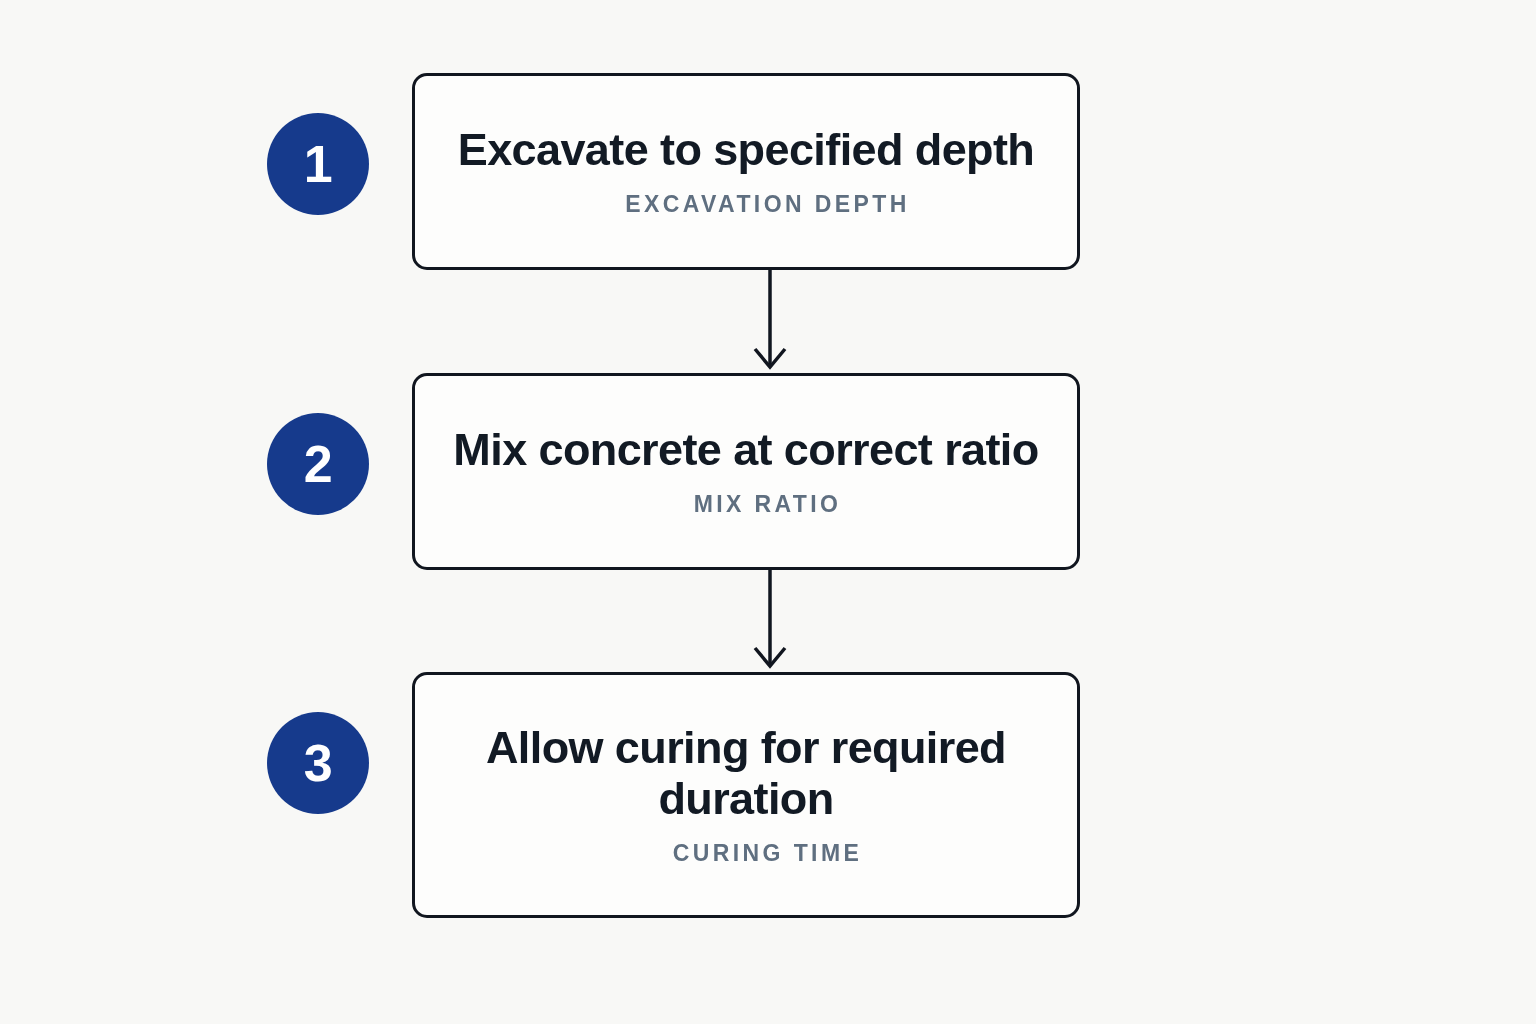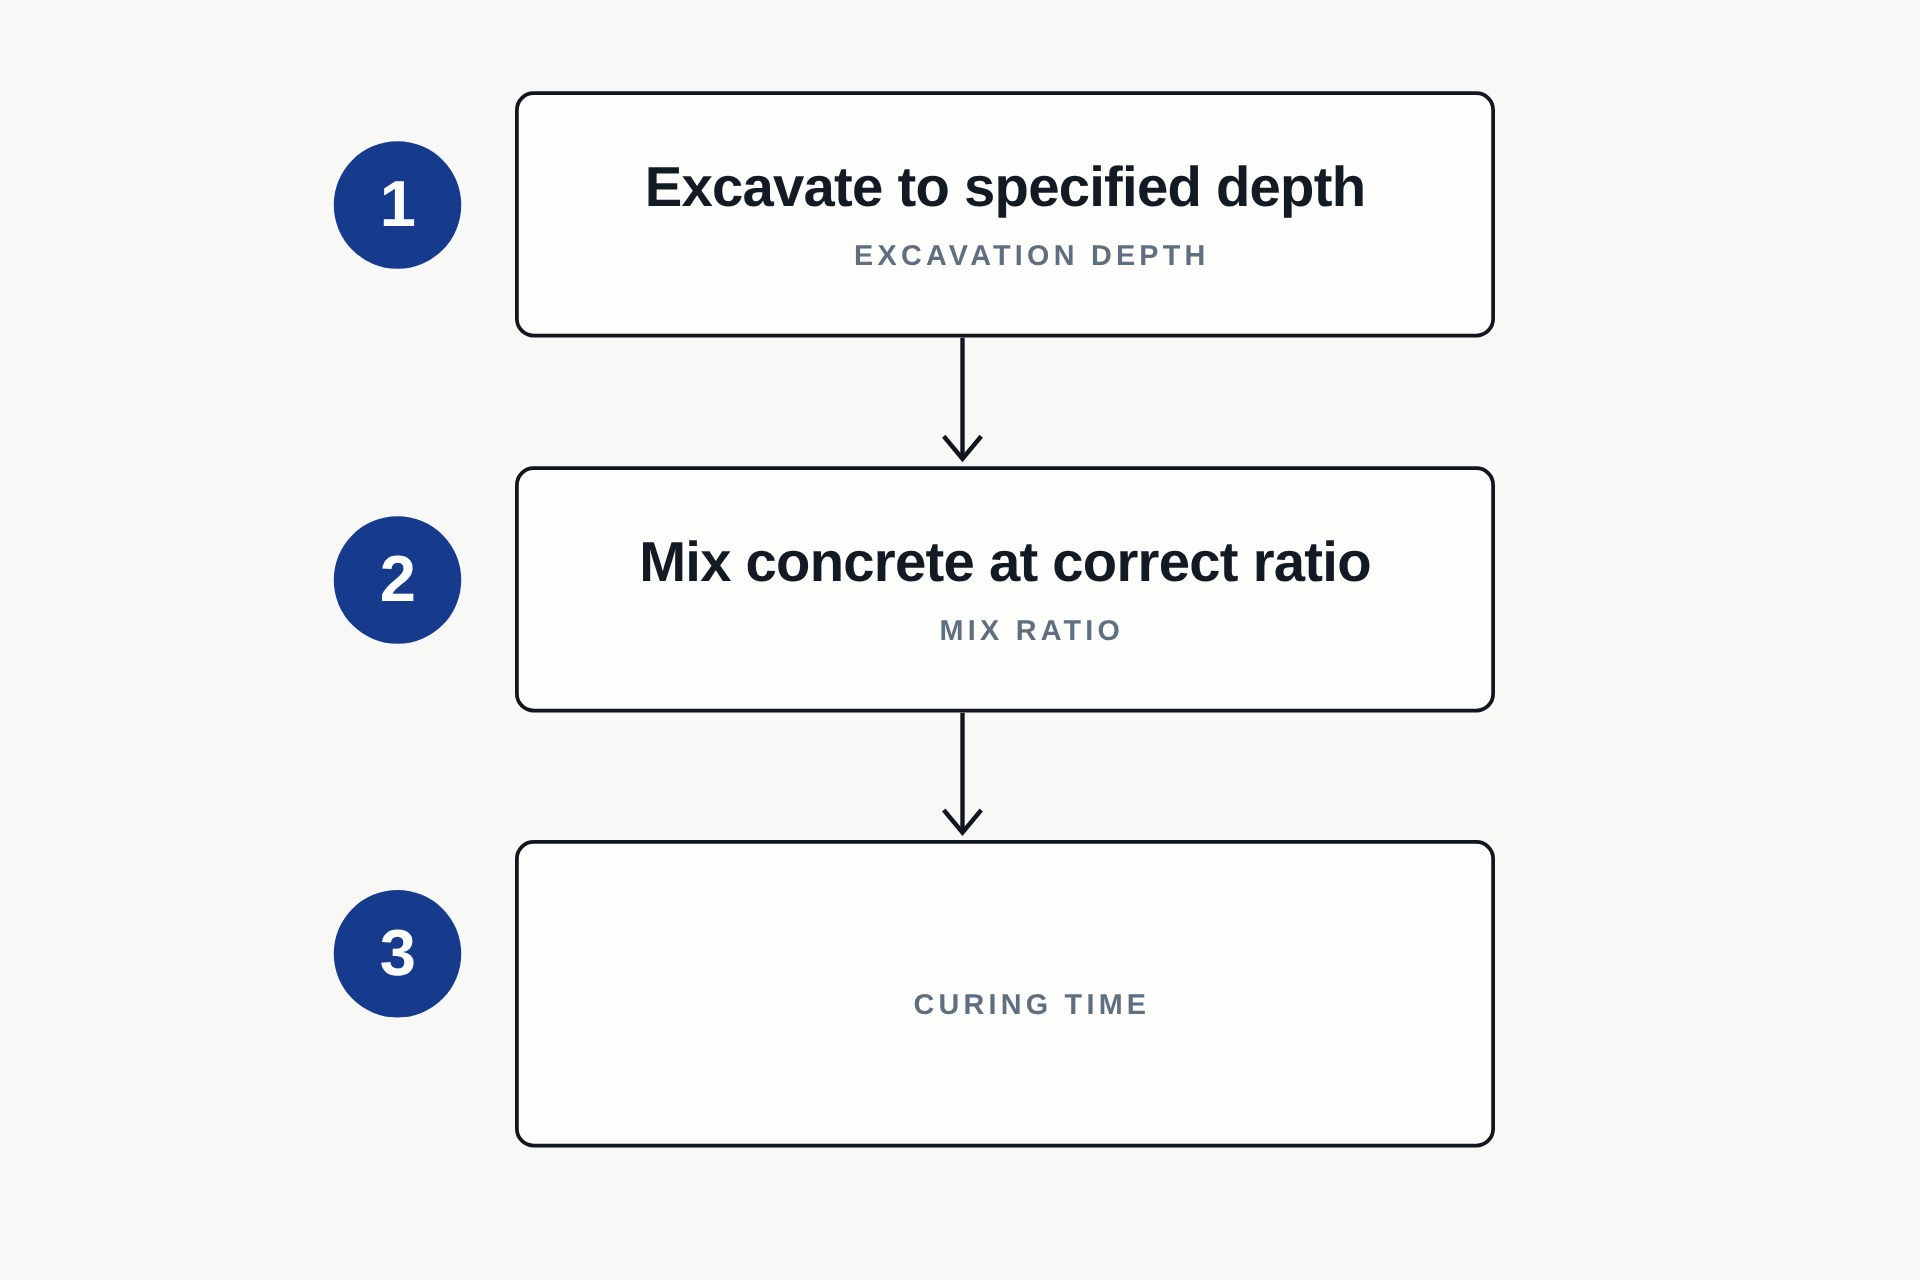--- a/index.html
+++ b/index.html
@@ -38,21 +38,21 @@
     justify-content: center;
     font-size: 52px;
     font-weight: bold;
     line-height: 1;
     letter-spacing: -0.5px;
     box-sizing: border-box;
   }
   .step-card {
     position: absolute;
     left: 412px;
-    width: 784px;
+    width: 668px;
     background: #fdfdfc;
     border: 3px solid #11161f;
     border-radius: 15px;
     box-sizing: border-box;
     display: flex;
     flex-direction: column;
     align-items: center;
     justify-content: center;
     text-align: center;
   }
@@ -127,17 +127,18 @@
   <div class="connector" id="connector-2">
     <svg width="48" height="102" viewBox="0 0 48 102">
       <line x1="24" y1="0" x2="24" y2="95" stroke="#11161f" stroke-width="3.5"></line>
       <polyline points="9,78 24,96 39,78" fill="none" stroke="#11161f" stroke-width="3.5" stroke-linecap="butt" stroke-linejoin="miter"></polyline>
     </svg>
   </div>
 
   <div class="step" id="step-3">
     <div class="step-badge">3</div>
     <div class="step-card">
+      <div class="step-title" style="max-width:640px;">Allow curing for required duration</div>
       <div class="step-subtitle">CURING TIME</div>
     </div>
   </div>
 
 </div>
 
 </body></html>

